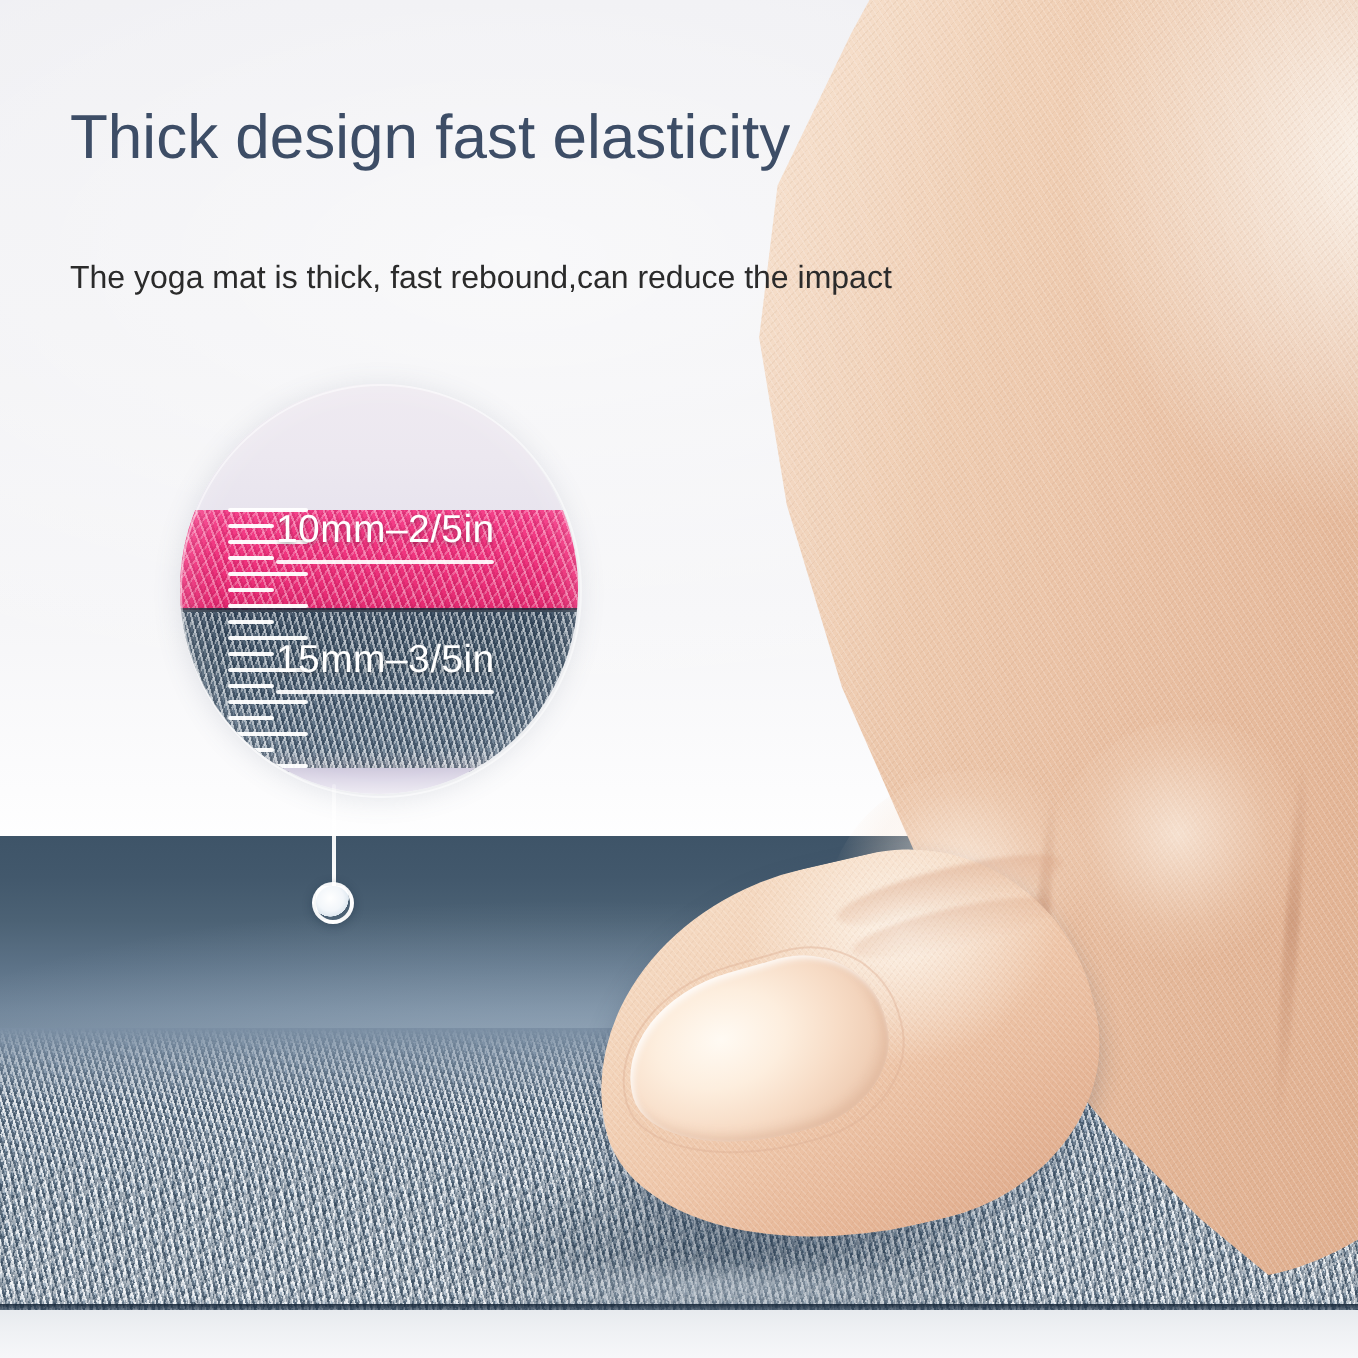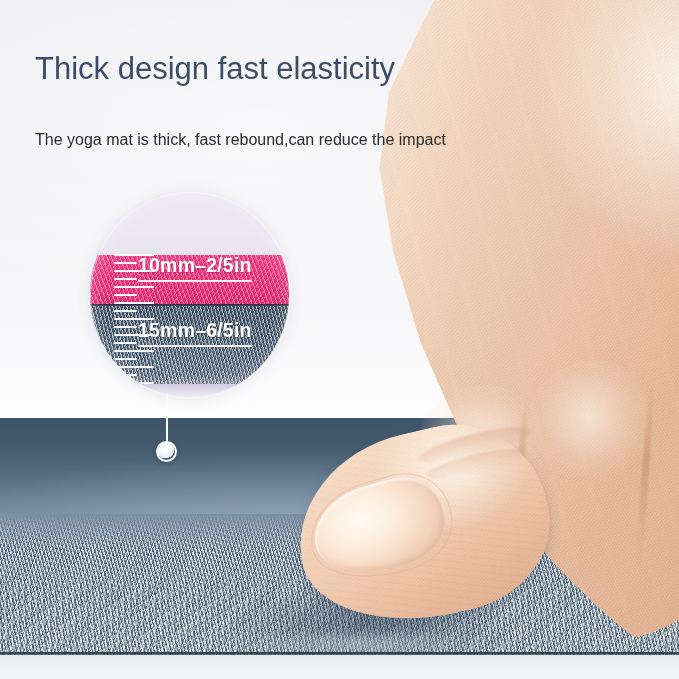--- a/index.html
+++ b/index.html
@@ -299,21 +299,21 @@
     background:rgba(255,255,255,.96);
     border-radius:1px;
   }
   .tick.long{ width:40px; }
   .tick.short{ width:23px; }
 
   
   .mag-label{
     position:absolute;
     color:#ffffff;
-    font-weight:bold;
+    font-weight:normal;
     letter-spacing:.2px;
     text-shadow:0 1px 2px rgba(0,0,0,.30);
     white-space:nowrap;
   }
   .mag-label .rule{
     display:block;
     height:2px;
     background:rgba(255,255,255,.92);
     margin-top:3px;
     border-radius:1px;
@@ -427,21 +427,21 @@
       <div class="tick long" style="top:174px"></div>
       <div class="tick short" style="top:182px"></div>
       <div class="tick long" style="top:190px"></div>
     </div>
 
     <div class="mag-label" id="lbl-pink">
       <span>10mm–2/5in</span>
       <span class="rule"></span>
     </div>
     <div class="mag-label" id="lbl-blue">
-      <span>15mm–6/5in</span>
+      <span>15mm–3/5in</span>
       <span class="rule"></span>
     </div>
   </div>
   <div class="mag-ring"></div>
 
   <div class="leader"></div>
   <div class="dot"></div>
 
   <div class="headline">Thick design fast elasticity</div>
   <div class="subline">The yoga mat is thick, fast rebound,can reduce the impact</div>

